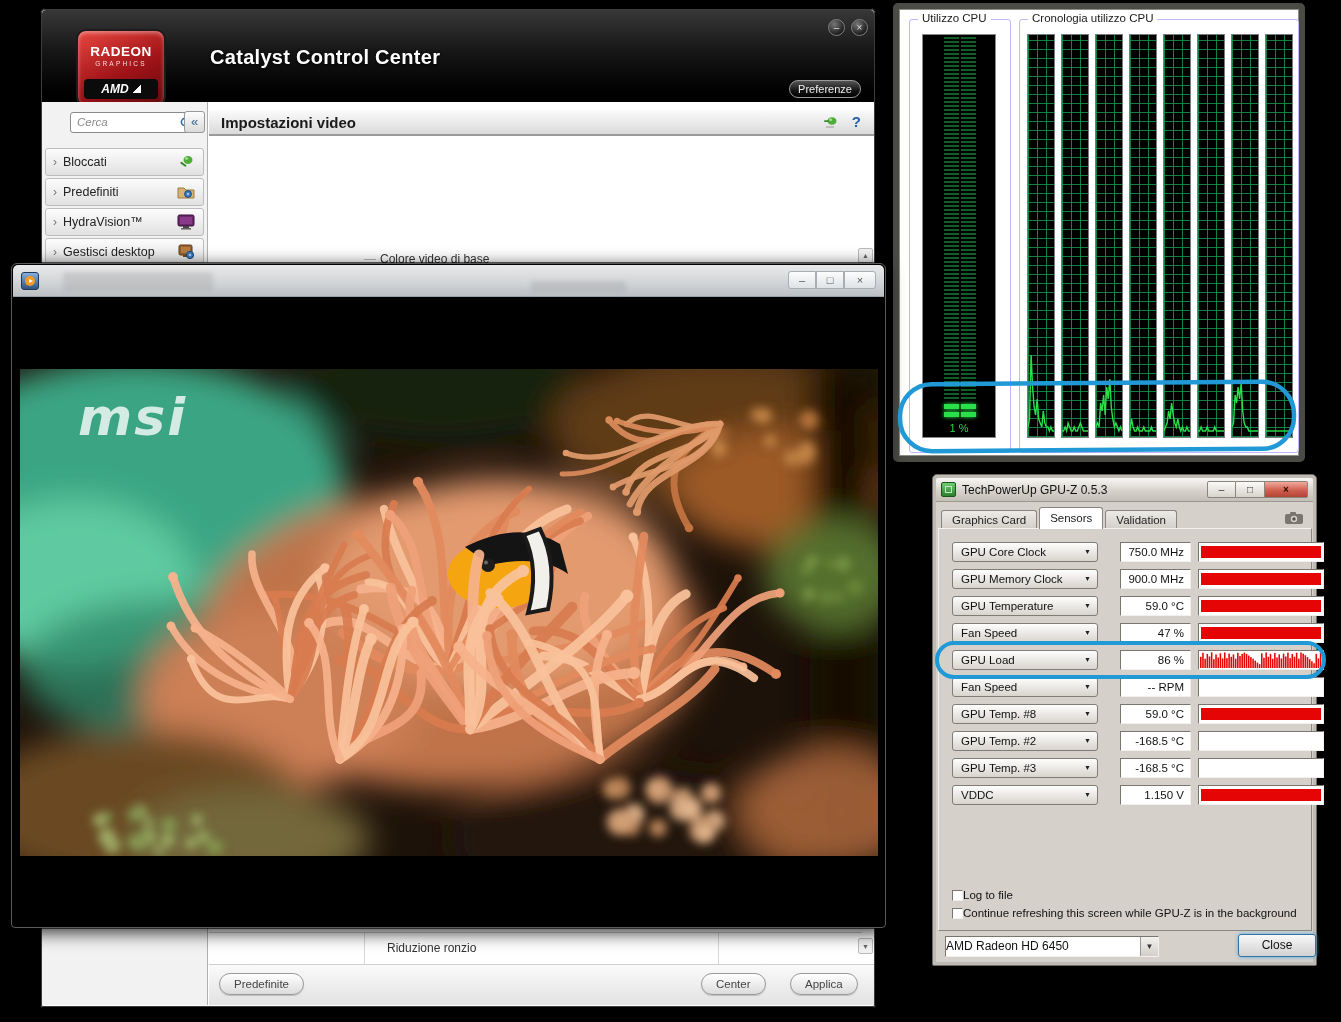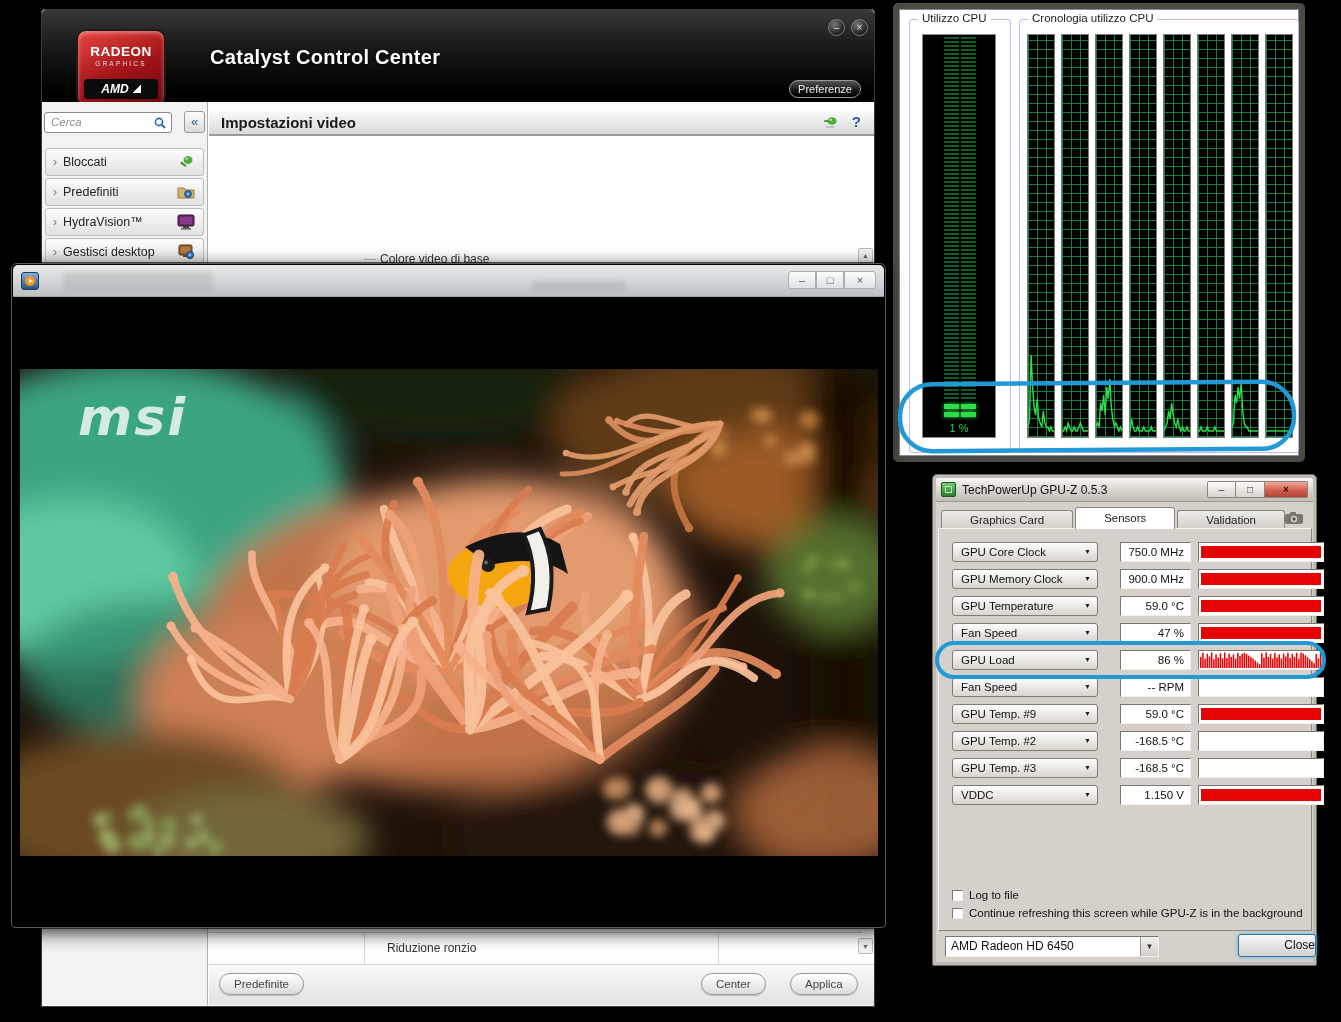--- a/index.html
+++ b/index.html
@@ -26,21 +26,21 @@
   .ccc-title { position:absolute; left:168px; top:36px; color:#fff; font-size:20px;
     font-weight:600; letter-spacing:.3px; text-shadow:0 1px 3px #000; }
   .circ-btn { position:absolute; top:9px; width:17px; height:17px; border-radius:50%;
     background:radial-gradient(circle at 35% 28%, #777, #1d1d1d 72%);
     border:1px solid #808080; color:#ddd; font-size:10px; line-height:15px; text-align:center; cursor:default; }
   .ccc-pref { position:absolute; right:13px; top:70px; width:72px; height:18px;
     background:linear-gradient(#555,#141414 60%,#000); border:1px solid #9a9a9a; border-radius:9px;
     color:#eee; font-size:11px; text-align:center; line-height:16px; }
   .ccc-sidebar { position:absolute; left:1px; top:93px; width:166px; bottom:2px;
     background:#f2f2f2; border-right:1px solid #b0b0b0; }
-  .ccc-search { position:absolute; left:2px; top:10px; width:128px; height:21px;
+  .ccc-search { position:absolute; left:28px; top:10px; width:128px; height:21px;
     background:#fff; border:1px solid #8a8a8a; border-radius:3px; }
   .ccc-search .ph { position:absolute; left:6px; top:3px; font-style:italic; color:#8a8a8a; font-size:11.5px; }
   .ccc-search svg { position:absolute; right:4px; top:3px; }
   .collapse-btn { position:absolute; left:142px; top:9px; width:21px; height:22px;
     background:linear-gradient(#fdfdfd,#dadada); border:1px solid #999; border-radius:3px;
     color:#36648b; font-size:13px; text-align:center; line-height:19px; }
   .sb-items { position:absolute; left:0; right:0; top:44px; }
   .sb-item { position:relative; margin:2px 3px 0 3px; height:28px;
     background:linear-gradient(#fcfcfc,#e1e1e1); border:1px solid #bdbdbd; border-radius:3px;
     display:flex; align-items:center; padding:0 7px; gap:6px; font-size:12.5px; color:#222; }
@@ -133,50 +133,50 @@
     border:1px solid #bfe8bf; }
   .gz-title { font-size:12px; color:#111; margin-left:6px; }
   .gz-btns { margin-left:auto; display:flex; }
   .gz-btn { width:29px; height:17px; border:1px solid #8a867f; border-left-width:0;
     background:linear-gradient(#fbfaf8,#d8d4cc); color:#333; font-size:10px;
     text-align:center; line-height:15px; }
   .gz-btn.first { border-left-width:1px; border-radius:2px 0 0 2px; }
   .gz-btn.close { width:43px; border-radius:0 2px 2px 0;
     background:linear-gradient(#f2a89e,#d0604f 55%,#b24437); color:#2d0a06; font-weight:bold; }
   .gz-tabs { position:absolute; left:8px; top:33px; display:flex; align-items:flex-end; height:21px; }
-  .gz-tab { height:19px; padding:0 28px; margin-right:2px; font-size:11.5px; color:#222;
+  .gz-tab { height:19px; padding:0 10px; margin-right:2px; font-size:11.5px; color:#222;
     background:linear-gradient(#edebe7,#d2cec7); border:1px solid #8a867f; border-bottom:none;
     border-radius:3px 3px 0 0; line-height:18px;margin-top:24px; }
   .gz-tab.active { height:22px; background:#fff; line-height:21px; position:relative; z-index:2; }
   .gz-camera { position:absolute; right:12px; top:36px; }
   .gz-page { position:absolute; left:5px; top:53px; width:374px; height:403px;
     background:#d5d1ca; border:1px solid; border-color:#f4f2ee #8a867f #8a867f #f4f2ee; }
   .gz-row { position:absolute; left:13px; height:20px; }
   .gz-sel { position:absolute; left:0; width:146px; height:20px;
     background:linear-gradient(#fefefe,#d8d4cd); border:1px solid #807c76; border-radius:3px;
     font-size:11.5px; color:#111; padding-left:8px; line-height:18px; }
   .gz-sel .ar { position:absolute; right:6px; top:0; font-size:7px; color:#222; line-height:18px; }
   .sunken { border:1px solid; border-color:#7a766f #f2f0ec #f2f0ec #7a766f; background:#fff; }
   .gz-val { position:absolute; left:168px; width:71px; height:20px; font-size:11.5px; color:#111;
     text-align:right; padding-right:6px; line-height:18px; }
   .gz-graph { position:absolute; left:246px; width:126px; height:20px; }
   .bar-full { position:absolute; left:2px; right:2px; top:3px; bottom:3px; background:var(--gpu-red); }
-  .gz-check { position:absolute; left:13px; display:flex; align-items:center; gap:6px; }
+  .gz-check { position:absolute; left:13px; display:flex; align-items:center; }
   .gz-check .box { width:11px; height:11px; background:#fff;
     border:1px solid; border-color:#7a766f #f2f0ec #f2f0ec #7a766f; }
   .gz-check .lb { font-size:11.5px; color:#111; white-space:nowrap; }
   .gz-device { position:absolute; left:12px; top:461px; width:214px; height:21px; font-size:12px;
-    color:#111; line-height:19px; padding-left:5px; }
+    color:#111; line-height:19px; }
   .gz-device .dd { position:absolute; right:0; top:0; bottom:0; width:18px;
     background:linear-gradient(#f3f2f0,#d3cfc8); border-left:1px solid #9a968f;
     text-align:center; font-size:8px; color:#333; line-height:19px; }
   .gz-close { position:absolute; left:305px; top:459px; width:78px; height:23px;
     background:linear-gradient(#f9f9f9,#e4e4e4 50%,#d2d2d2); border:1px solid #2f73a8;
     border-radius:3px; box-shadow:0 0 4px rgba(80,170,230,.9); font-size:12px; color:#111;
-    text-align:right; line-height:21px; }
+    text-align:center; line-height:21px; }
 
   .anno { position:absolute; z-index:6; pointer-events:none; }
 </style>
 </head>
 <body>
 
 <div class="screen">
 
   <div class="ccc-win">
     <div class="ccc-titlebar">
@@ -720,21 +720,21 @@
         <div class="gz-row" style="top: 148px;">
       <div class="gz-sel">
         <span class="nm">Fan Speed</span>
         <span class="ar">▼</span>
       </div>
       <div class="gz-val sunken">-- RPM</div>
       <div class="gz-graph sunken"></div>
     </div>
         <div class="gz-row" style="top: 175px;">
       <div class="gz-sel">
-        <span class="nm">GPU Temp. #9</span>
+        <span class="nm">GPU Temp. #8</span>
         <span class="ar">▼</span>
       </div>
       <div class="gz-val sunken">59.0 °C</div>
       <div class="gz-graph sunken">
             <div class="bar-full"></div>
           </div>
     </div>
         <div class="gz-row" style="top: 202px;">
       <div class="gz-sel">
         <span class="nm">GPU Temp. #2</span>

